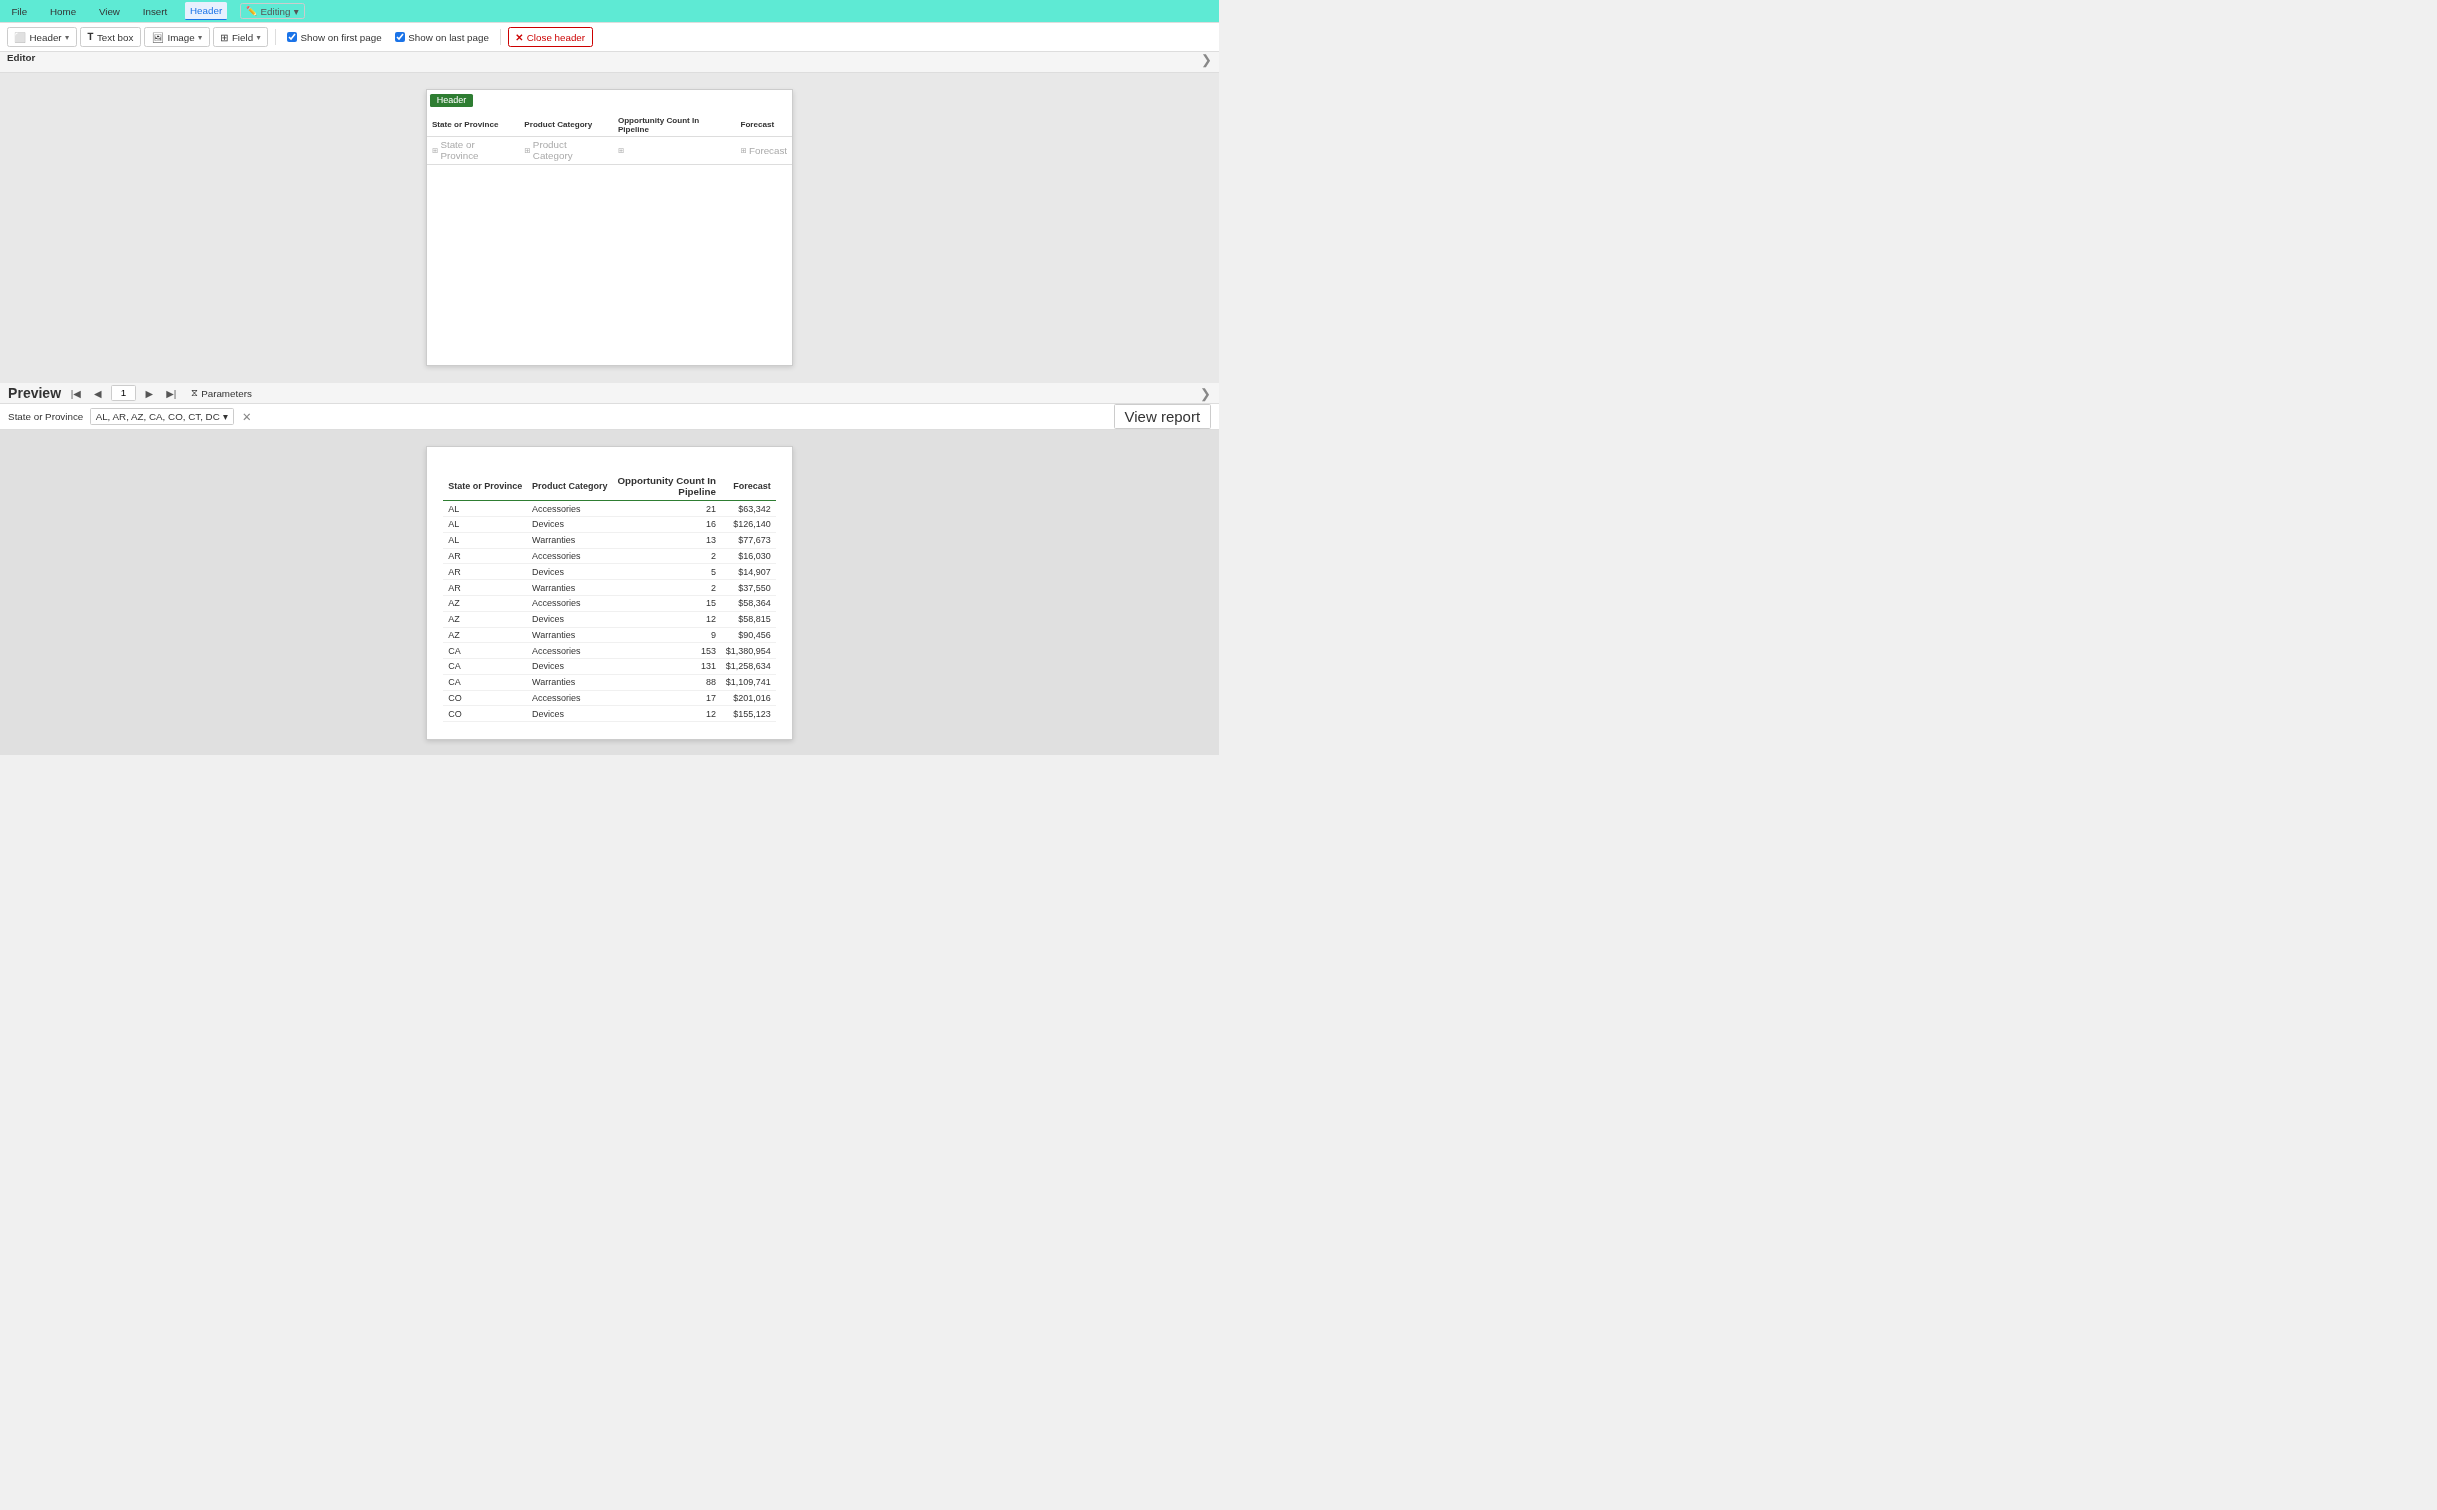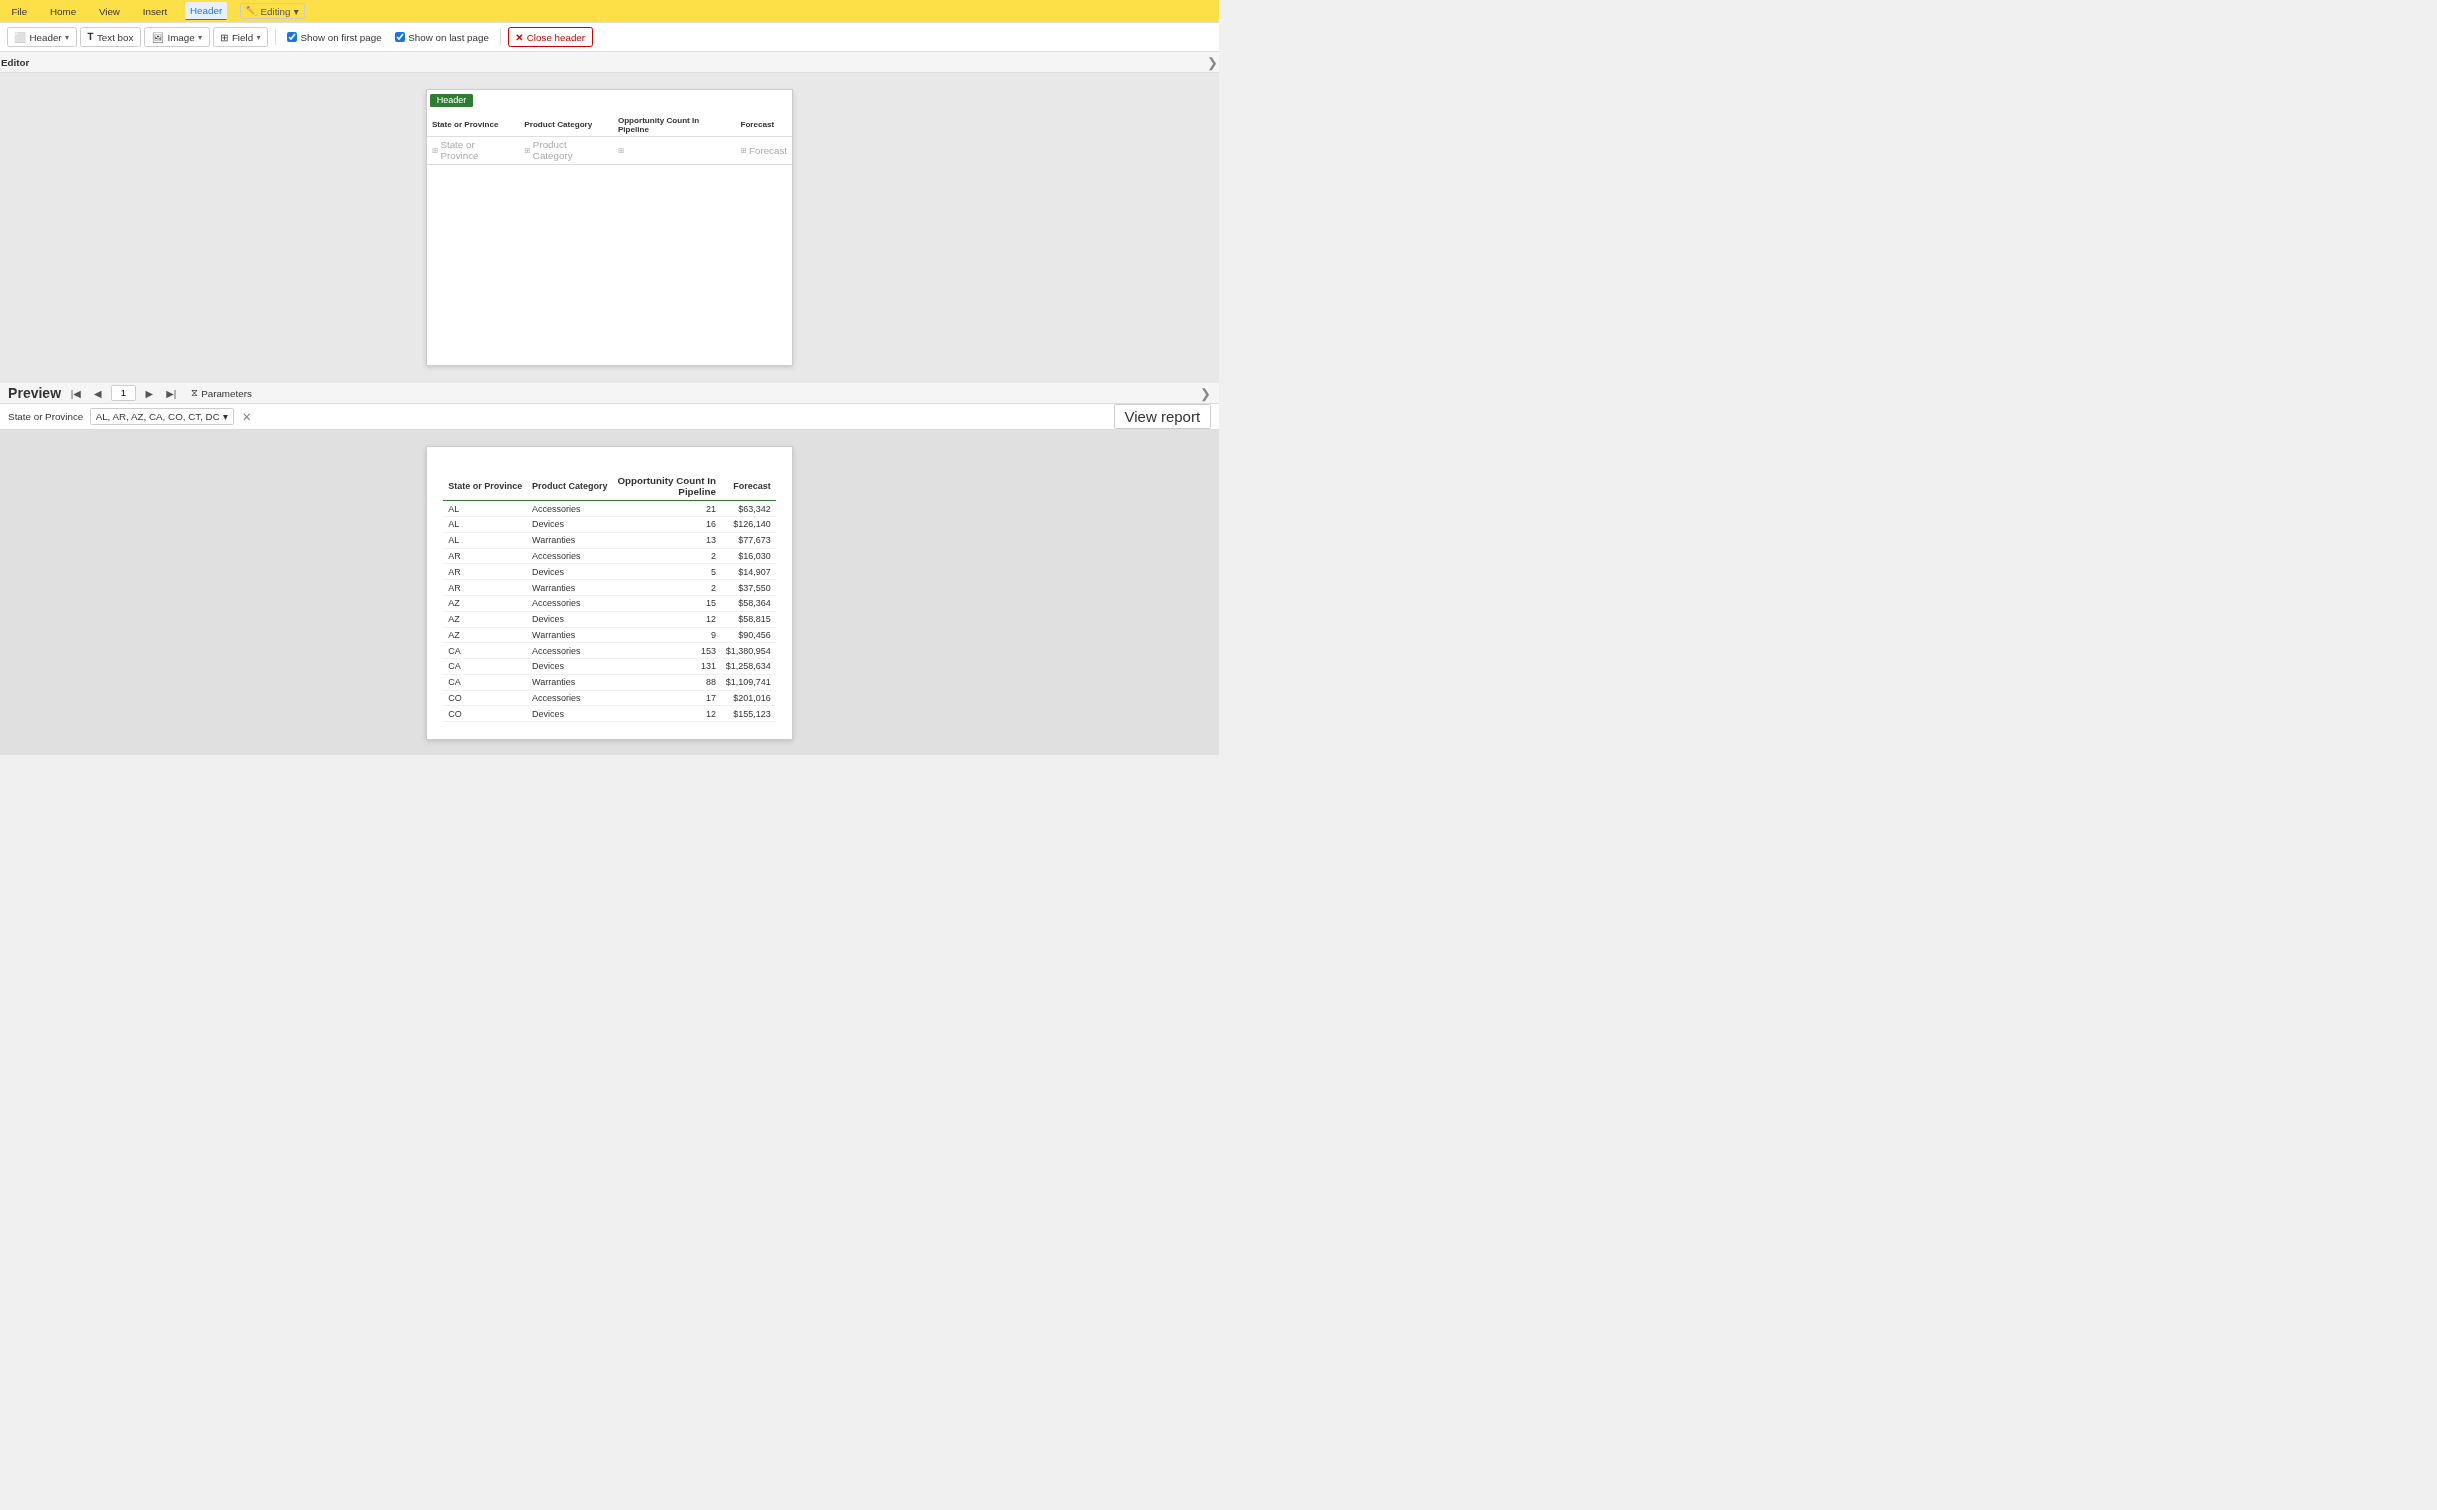--- a/index.html
+++ b/index.html
@@ -3,21 +3,21 @@
   <meta charset="utf-8">
   <style>
     * { box-sizing: border-box; margin: 0; padding: 0; font-family: 'Segoe UI', Tahoma, Geneva, Verdana, sans-serif; font-size: 9.8px; }
 
     body { background: #f0f0f0; overflow: hidden; width: 1219px; height: 755px; }
 
     
     .menu-bar {
       display: flex;
       align-items: center;
-      background: #fde047;
+      background: #5eead4;
       border-bottom: 0.8px solid #ddd;
       height: 23px;
       padding: 0 6.5px;
       gap: 13px;
     }
     .menu-item {
       font-size: 9.8px;
       color: #333;
       cursor: pointer;
       padding: 3.3px 4.9px;
@@ -85,26 +85,25 @@
       border-radius: 2.4px;
       background: #fff;
       cursor: pointer;
       font-size: 9.8px;
       color: #c00;
     }
 
     
     .section-title-bar {
       display: flex;
-      align-items: center;
       justify-content: space-between;
       background: #f5f5f5;
       border-bottom: 0.8px solid #ddd;
       height: 21px;
-      padding: 0 1px;
+      padding: 0 7px;
     }
     .section-title {
       font-size: 9.8px;
       font-weight: 600;
       color: #333;
     }
     .section-collapse {
       font-size: 13px;
       color: #888;
       cursor: pointer;

